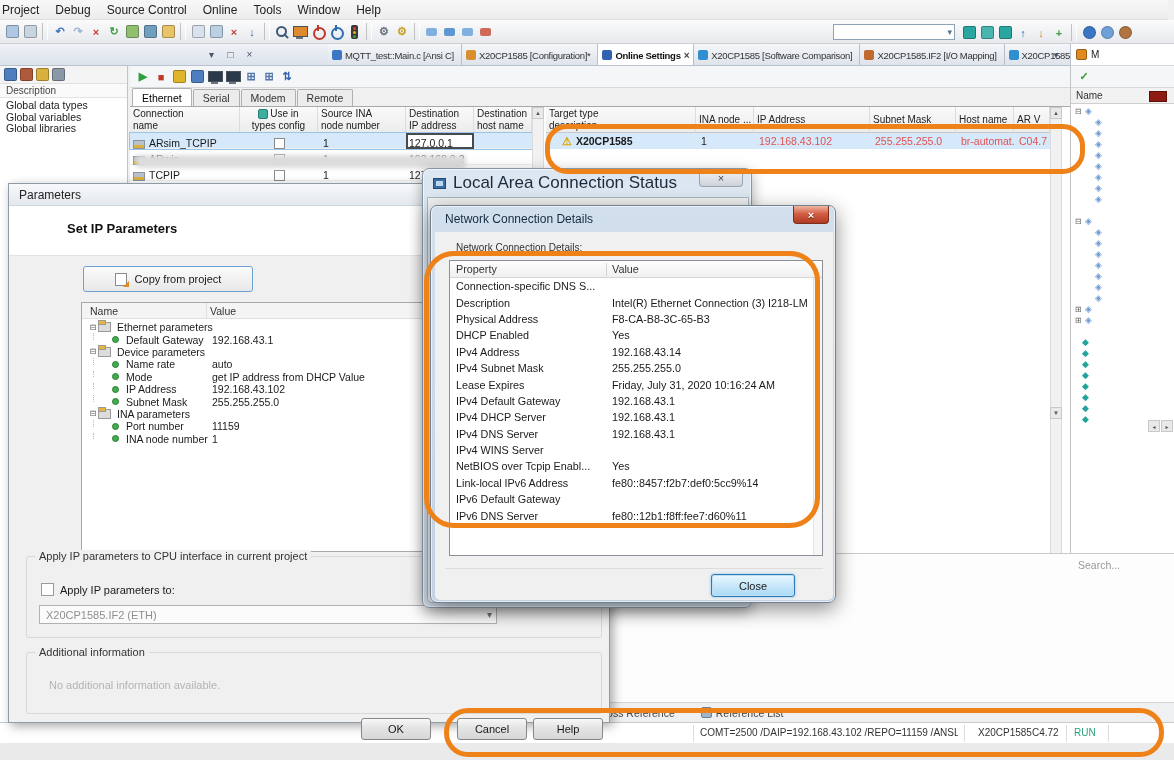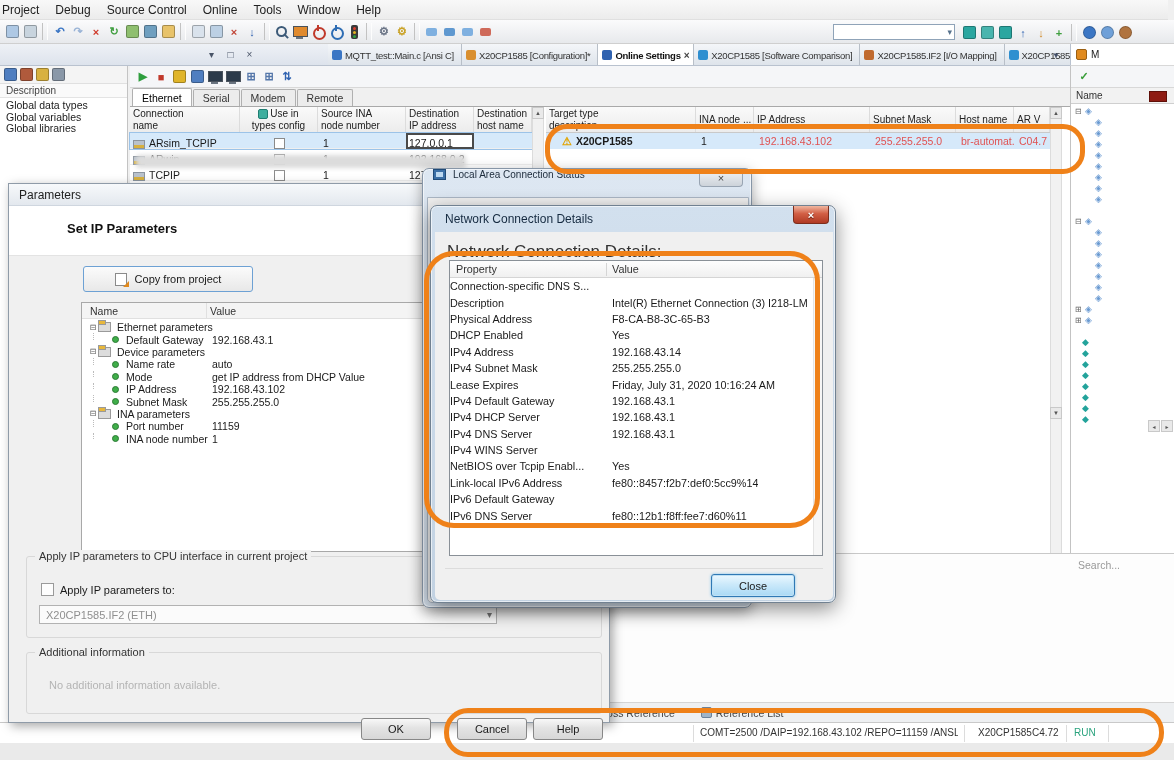--- a/index.html
+++ b/index.html
@@ -149,40 +149,40 @@
   .ckbox{width:13px;height:13px;background:#fdfdfd;border:1px solid #9a9a9a}
   #pcombo{position:absolute;left:12px;top:48px;width:458px;height:19px;border:1px solid #b2b2b2;background:#fbfbfb;color:#8f8f8f;font-size:11px;display:flex;align-items:center;padding-left:6px}
   #pcombo::after{content:"▾";position:absolute;right:4px;color:#777;font-size:10px}
   #grp-info{left:17px;top:468px;width:576px;height:62px}
   #infotext{position:absolute;left:22px;top:26px;font-size:11px;color:#b4b4b4}
   .wbtn{position:absolute;top:534px;width:70px;height:22px;background:linear-gradient(#f8f8f8,#e3e3e3 45%,#d7d7d7);border:1px solid #878787;border-radius:3px;font-size:11px;display:flex;align-items:center;justify-content:center}
   #btn-ok{left:352px}#btn-cancel{left:448px}#btn-help{left:524px}
 
   
   #lacs{left:422px;top:168px;width:330px;height:440px;border-radius:7px;background:linear-gradient(#dde7f2,#cfdae6);border:1px solid #8796a7;box-shadow:0 4px 14px rgba(0,0,0,.35),inset 0 0 0 1px rgba(255,255,255,.6);z-index:8}
-  #lacs-title{position:absolute;left:0;top:0;width:100%;height:28px;display:flex;gap:7px;padding-left:10px;font-size:10px;color:#1b2a3a}
+  #lacs-title{position:absolute;left:0;top:0;width:100%;height:28px;display:flex;align-items:center;gap:7px;padding-left:10px;font-size:17px;color:#1b2a3a}
   .pcicon{position:relative;width:13px;height:11px;background:#3a6ea5;border:1px solid #1f4a78}
   .pcicon::after{content:"";position:absolute;left:2px;top:2px;width:7px;height:5px;background:#bcd8f0}
   #lacs-close{position:absolute;right:8px;top:0;width:44px;height:18px;border-radius:0 0 4px 4px;background:linear-gradient(#f3f5f7,#cdd3da);border:1px solid #98a4b2;border-top:none;color:#444;font-size:11px;display:flex;align-items:center;justify-content:center}
   #lacs-body{position:absolute;left:4px;top:28px;width:322px;height:406px;background:#f0f0f0;border:1px solid #aab6c4;border-radius:0 0 5px 5px}
 
   
   #ncd{left:430px;top:205px;width:406px;height:398px;border-radius:7px;background:linear-gradient(#d2e0ee,#c2d2e2);border:1px solid #718191;box-shadow:0 6px 20px rgba(0,0,0,.45),inset 0 0 0 1px rgba(255,255,255,.6);z-index:12}
   #ncd-title{position:absolute;left:14px;top:6px;font-size:12px;color:#15striped2a40;color:#152a40}
   #ncd-close{position:absolute;right:6px;top:0;width:36px;height:18px;border-radius:0 0 4px 4px;background:linear-gradient(#f0b69f,#d25f45 45%,#b03a24);border:1px solid #7d2d1c;border-top:none;color:#fff;font-weight:bold;font-size:11px;display:flex;align-items:center;justify-content:center;text-shadow:0 1px 1px #5f1c10}
   #ncd-body{position:absolute;left:4px;top:26px;width:398px;height:368px;background:#f0f0f0;border-radius:0 0 5px 5px}
-  #ncd-label{position:absolute;left:12px;top:10px;font-size:17px;color:#333}
+  #ncd-label{position:absolute;left:21px;top:10px;font-size:10px;color:#333}
   #ncdlist{position:absolute;left:14px;top:28px;width:374px;height:296px;background:#fff;border:1px solid #899097}
   #ncdlhead{position:absolute;left:0;top:0;width:100%;height:17px;background:linear-gradient(#fdfdfd,#f0f0f0);border-bottom:1px solid #d5d5d5;font-size:10.8px;color:#333}
   #ncdlhead .nh1{position:absolute;left:6px;top:2px}
   #ncdlhead .nh2{position:absolute;left:162px;top:2px}
   #ncdlhead::before{content:"";position:absolute;left:156px;top:2px;height:13px;border-left:1px solid #d5d5d5}
   #ncdrows{position:absolute;left:0;top:17px;width:100%}
   .nrow{display:flex;height:16.4px;align-items:center;font-size:10.8px;white-space:nowrap}
-  .nrow .np{flex:0 0 150px;padding-left:0;overflow:hidden}
+  .nrow .np{flex:0 0 150px;padding-left:6px;overflow:hidden}
   .nrow .nv{padding-left:12px;overflow:hidden}
   #ncdscroll{position:absolute;right:0;top:17px;width:9px;height:277px;background:#f6f6f6;border-left:1px solid #e4e4e4}
   #ncdsep{position:absolute;left:10px;top:336px;width:378px;border-top:1px solid #dcdcdc}
   #ncd-closebtn{position:absolute;left:276px;top:342px;width:84px;height:23px;background:linear-gradient(#ecf8ff,#cbe9fa 45%,#a9d9f5);border:1px solid #3079b5;border-radius:3px;box-shadow:inset 0 0 0 1px #bfe1f5,0 0 3px #7cc0ea;font-size:11px;display:flex;align-items:center;justify-content:center}
 
   
   .ann{position:absolute;border:5px solid #ef8119;z-index:30;pointer-events:none}
   #ann1{left:545px;top:124px;width:540px;height:50px;border-radius:22px}
   #ann2{left:424px;top:251px;width:396px;height:277px;border-radius:30px}
   #ann3{left:444px;top:708px;width:720px;height:49px;border-radius:24px}

